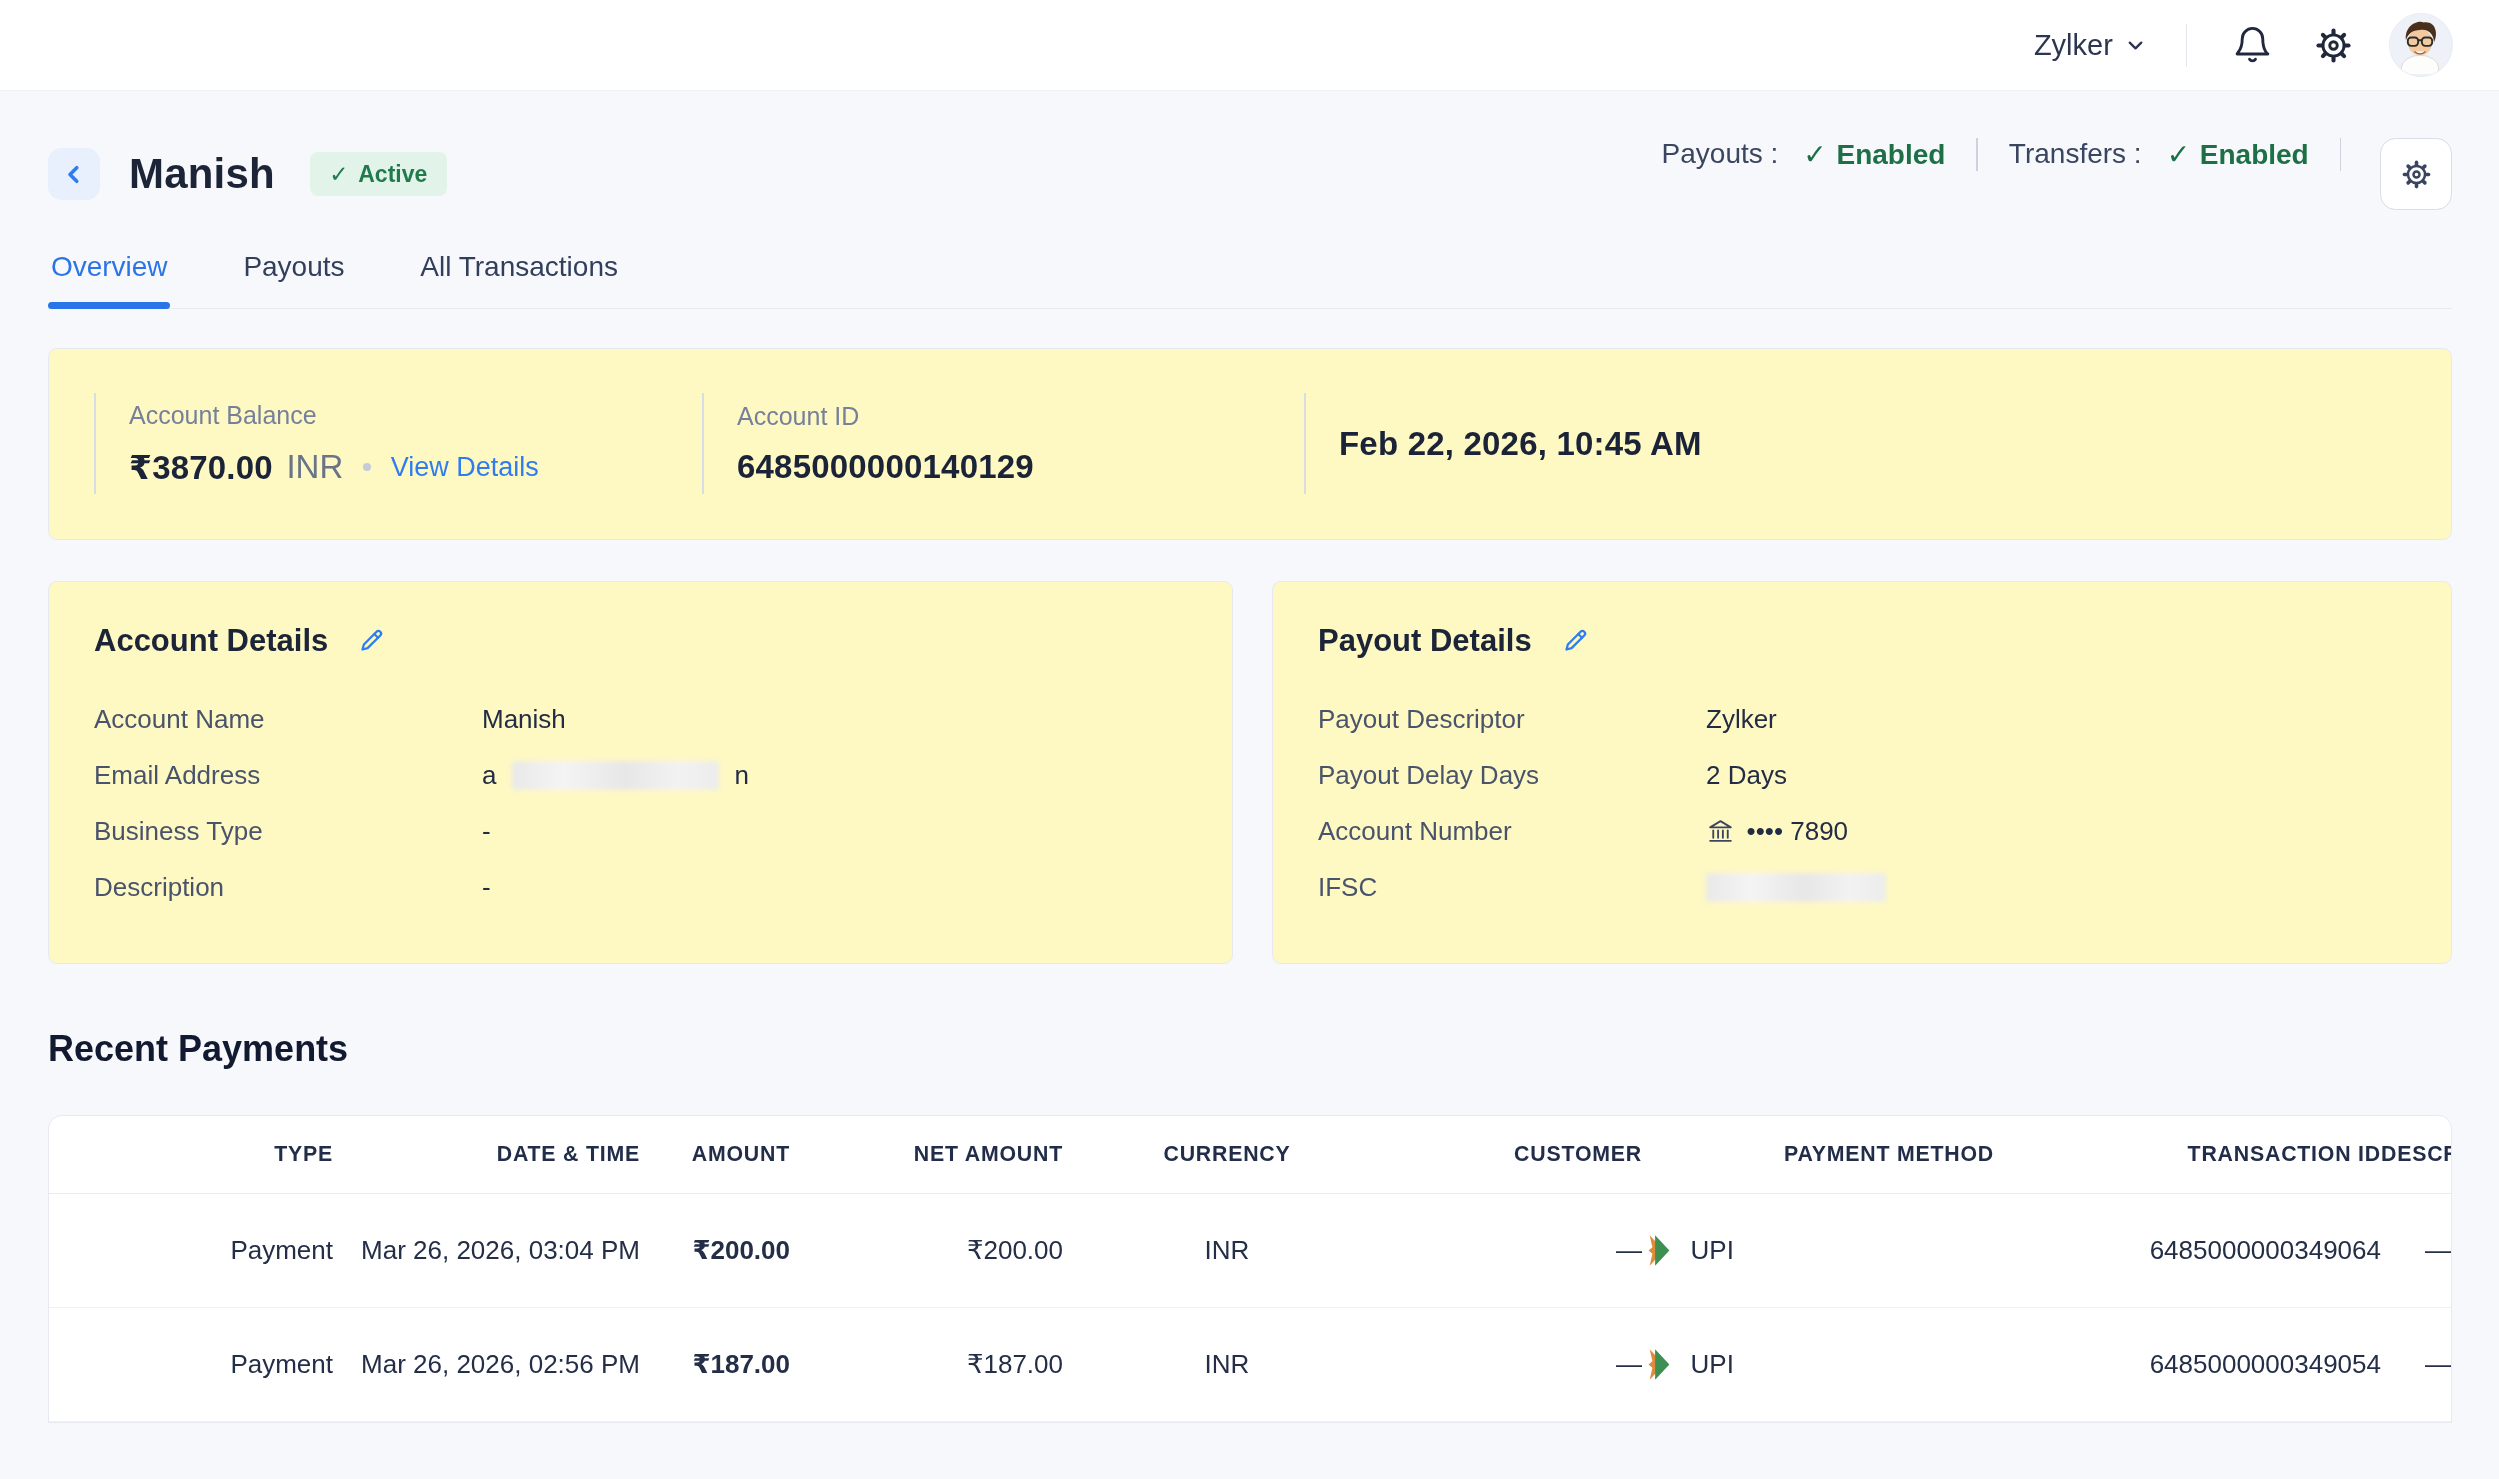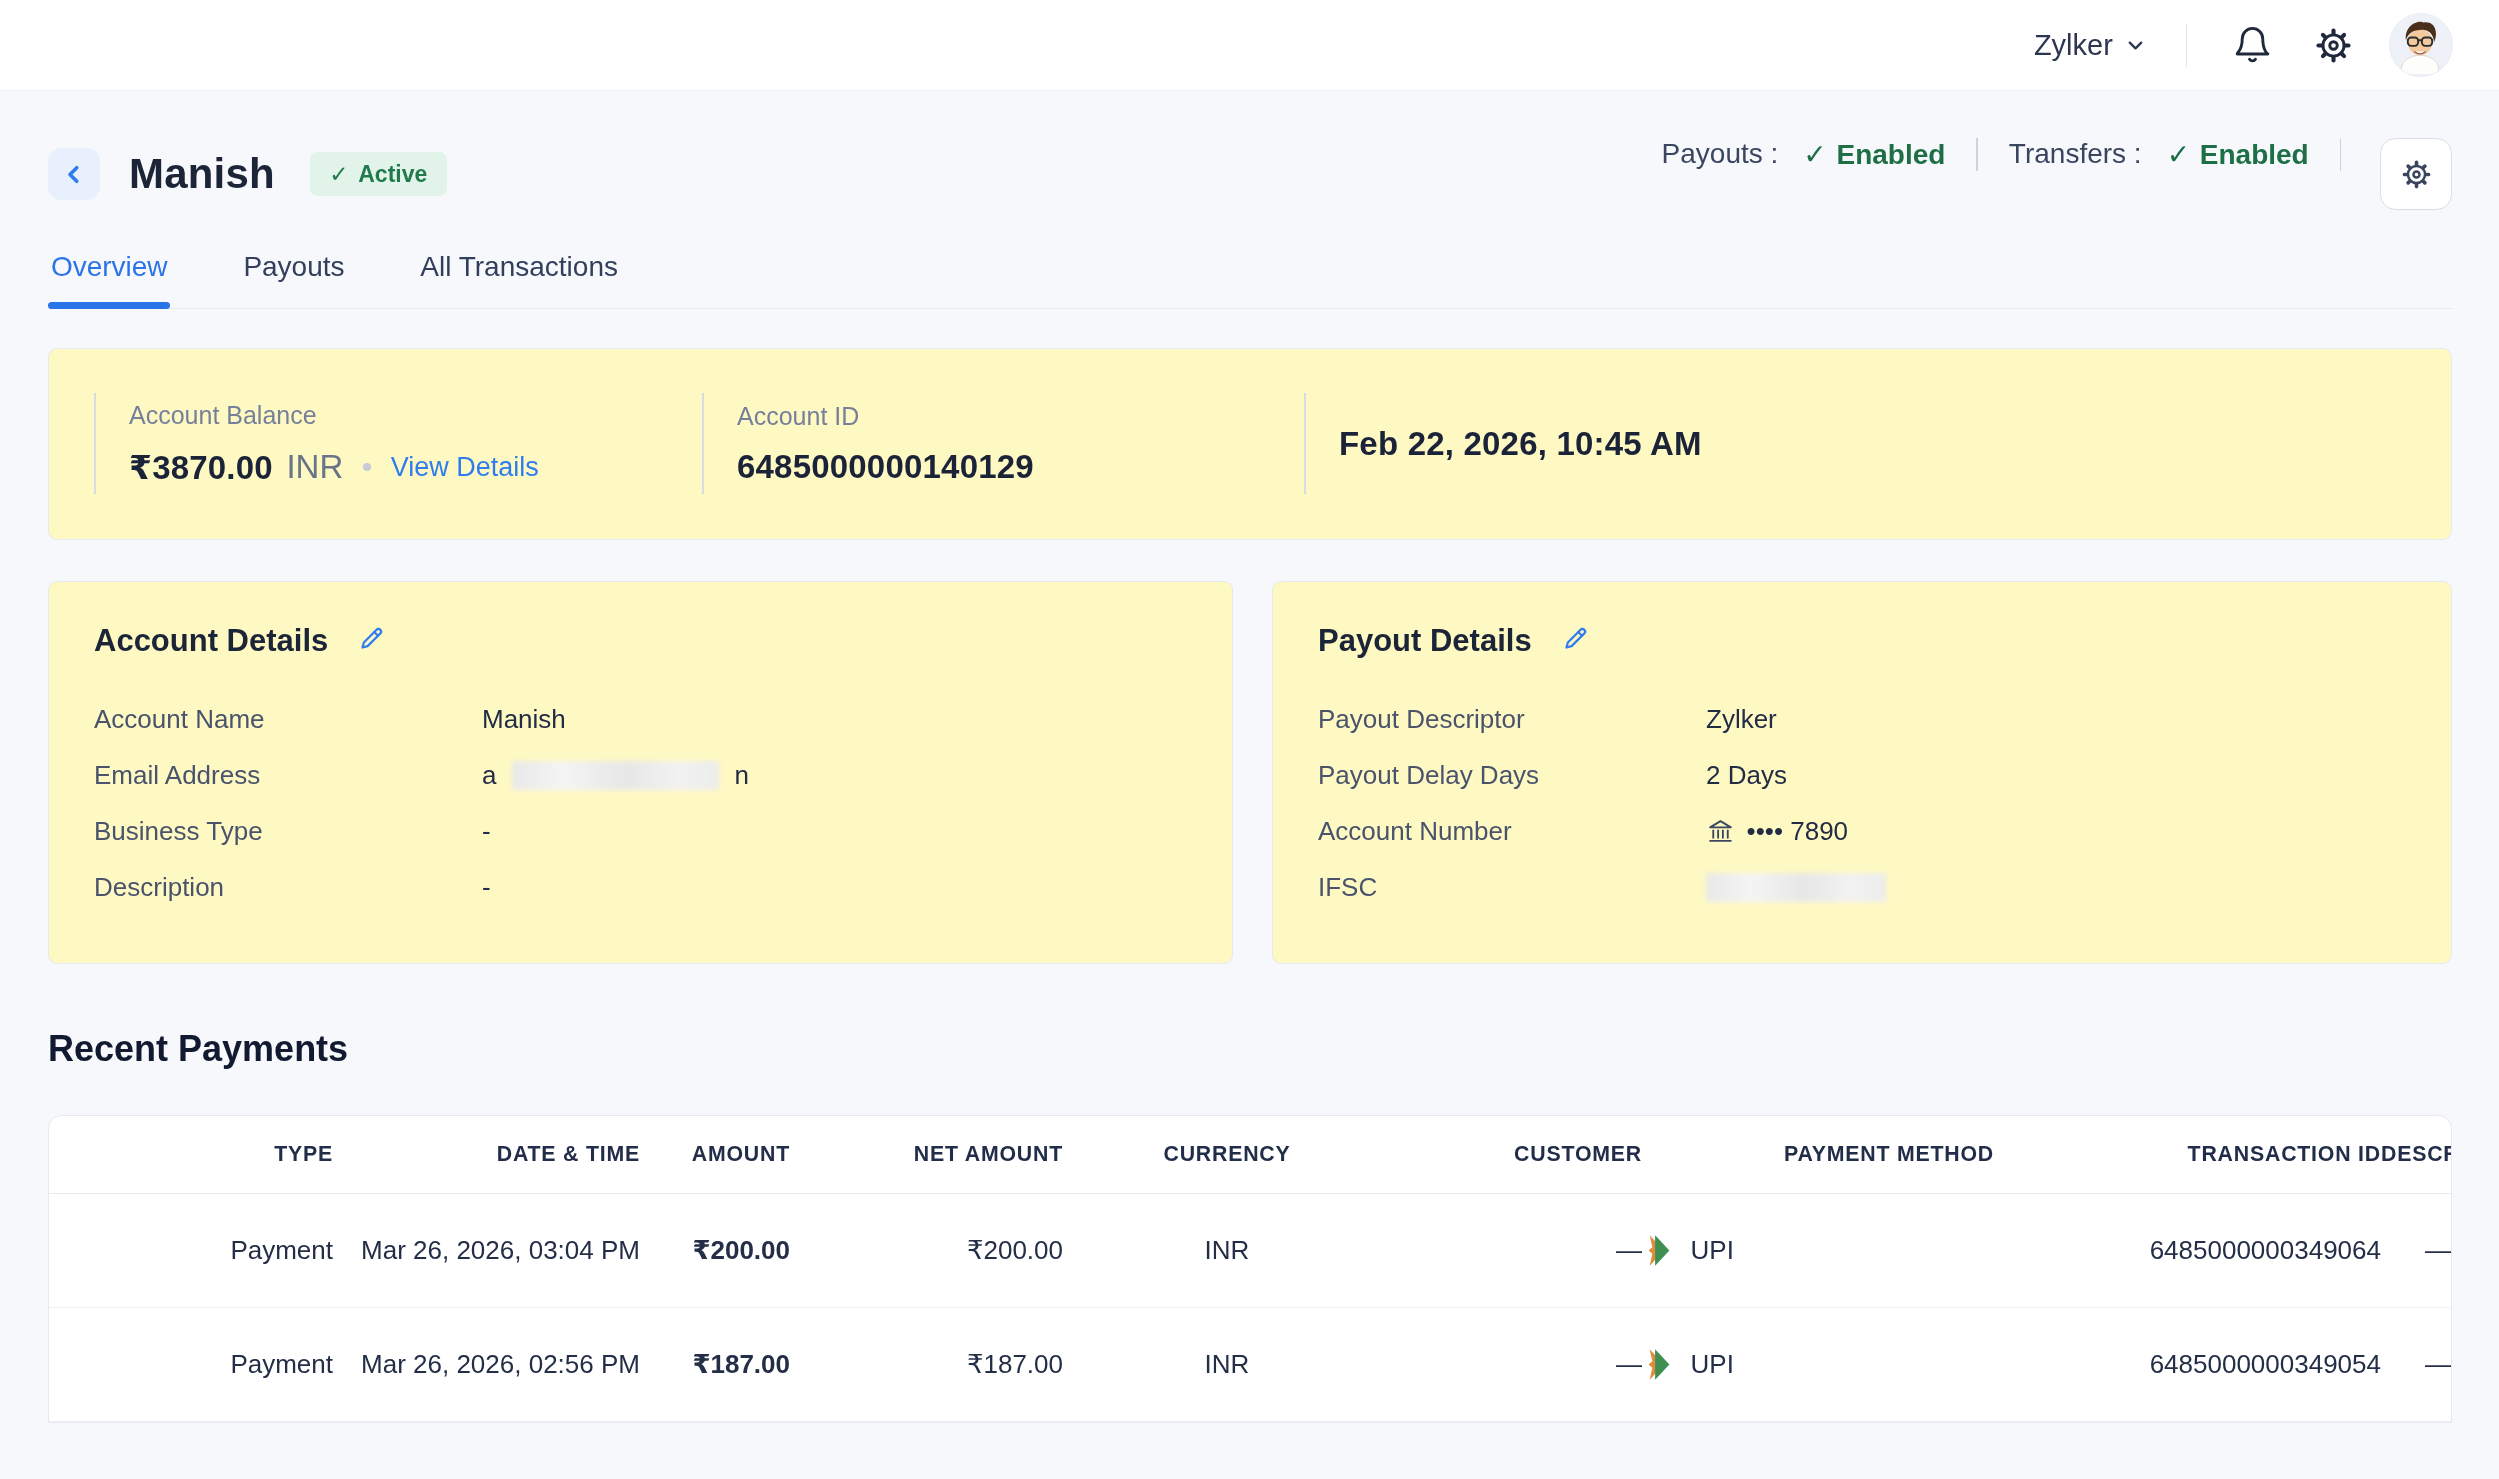--- a/index.html
+++ b/index.html
@@ -67,21 +67,21 @@
   .sum-value { font-size:33px; font-weight:700; color:#1b2338; letter-spacing:0.2px; }
   .balance-line { display:flex; align-items:center; gap:13.6px; }
   .balance-cur { font-size:33px; font-weight:400; color:#6a7489; }
   .dot-sep { width:8.7px; height:8.7px; border-radius:50%; background:#c5ccd8; margin:0 5.8px; }
   .view-details { font-size:27px; color:#2e7cf0; text-decoration:none; cursor:pointer; }
   
   .cards-row { margin-top:41px; display:flex; gap:39px; }
   .detail-card { padding:41px 45px 47px; }
   .card-account { width:1185px; }
   .card-payout { flex:1; }
-  .card-title-row { display:flex; gap:28px; }
+  .card-title-row { display:flex; align-items:center; gap:28px; }
   .card-title { font-size:31px; font-weight:700; color:#1c2438; }
   .edit-btn { background:none; border:none; cursor:pointer; display:flex; padding:1.9px; }
   .dl { margin-top:33px; }
   .dl-row { display:flex; align-items:center; height:56px; }
   .dl-label { width:388px; font-size:26px; color:#49536b; flex:none; }
   .dl-value { font-size:26px; color:#232c45; display:flex; align-items:center; gap:11.6px; }
   .pan-dots { font-size:23px; font-weight:700; letter-spacing:2.9px; }
   .redacted {
     display:inline-block; height:29px; border-radius:2.9px;
     background:linear-gradient(90deg,#e9e9e9,#f5f4f4 25%,#e7e7e8 55%,#f3f2f2 80%,#ececec);

